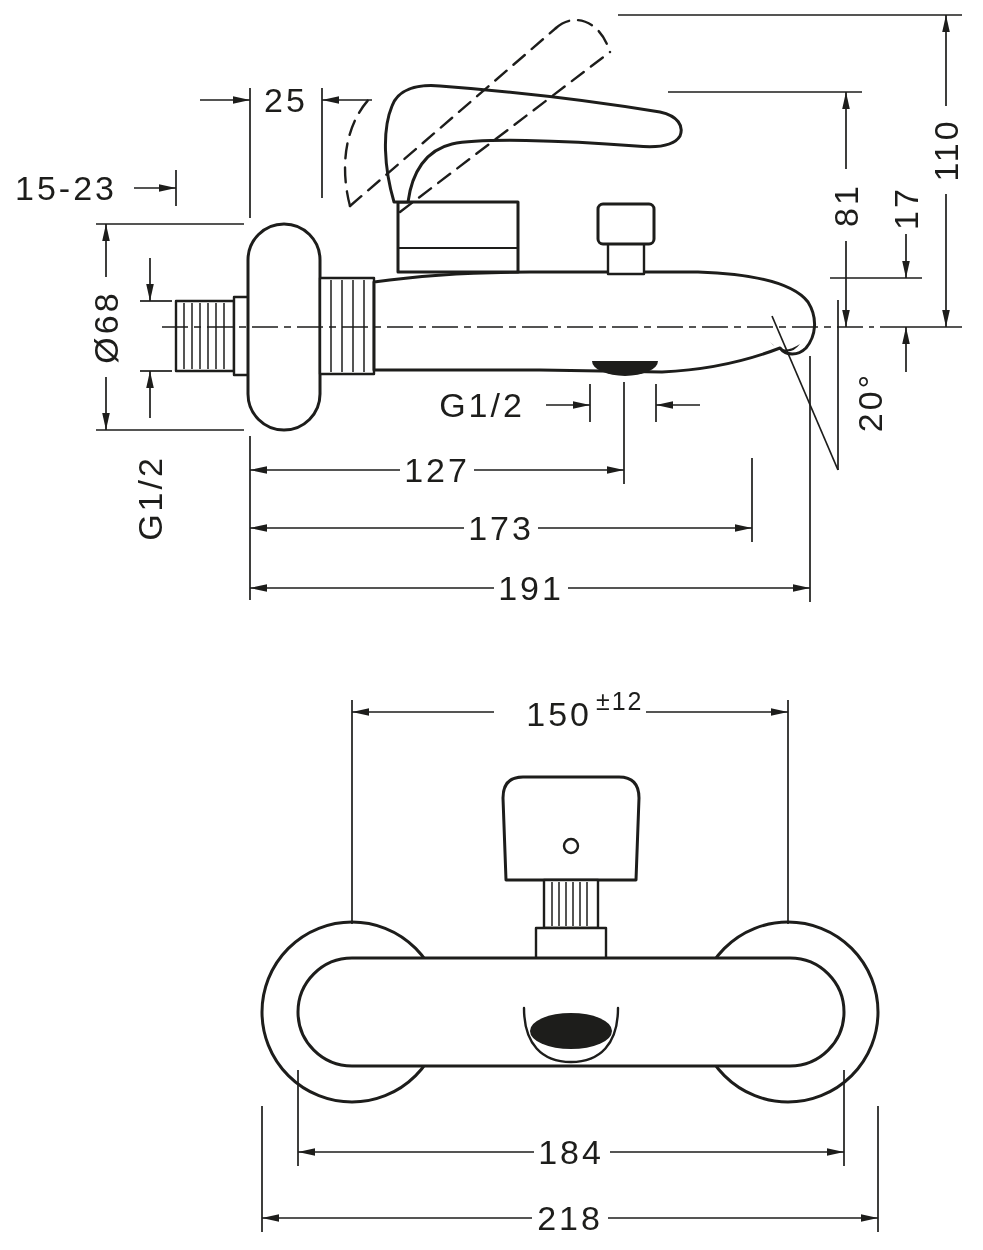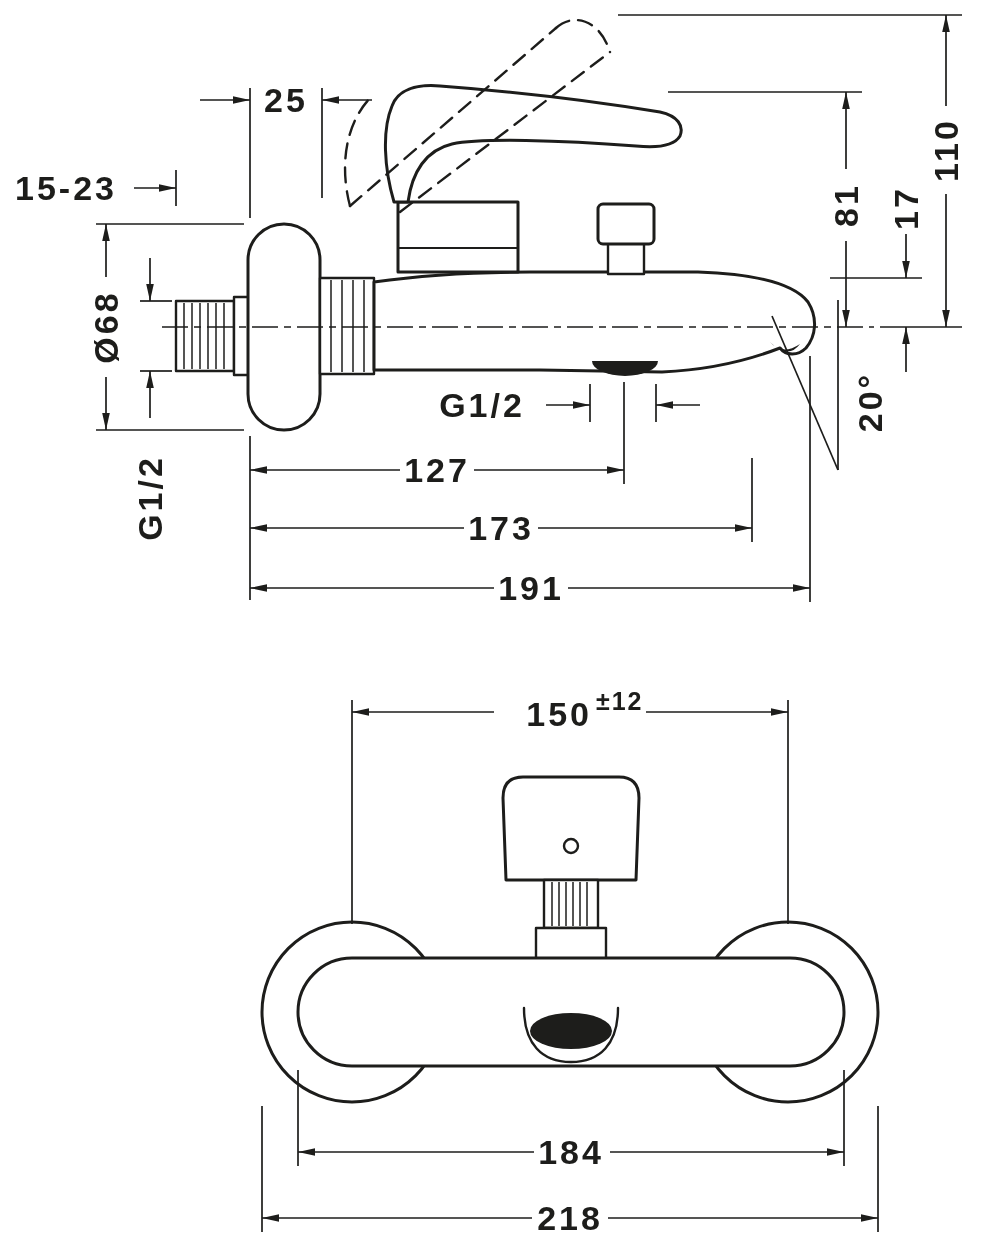--- a/index.html
+++ b/index.html
@@ -1,17 +1,17 @@
 <!DOCTYPE html>
 <html style="--ink: #1d1d1b; --bg: #ffffff;"><head>
 <meta charset="utf-8">
 <style>
   :root { --ink:#1d1d1b; --bg:#ffffff; }
   html,body { margin:0; padding:0; background:var(--bg); }
-  .stage { width:983px; height:1250px; background:var(--bg); position:relative; overflow:hidden;font-weight:bold; }
+  .stage { width:983px; height:1250px; background:var(--bg); position:relative; overflow:hidden; }
   svg { display:block; }
   .outline  { fill:#fff; stroke:var(--ink); stroke-width:3;   stroke-linejoin:round; stroke-linecap:round; }
   .outline2 { fill:#fff; stroke:var(--ink); stroke-width:2.4; stroke-linejoin:round; stroke-linecap:round; }
   .detail   { fill:none; stroke:var(--ink); stroke-width:1.5; }
   .dimline  { fill:none; stroke:var(--ink); stroke-width:1.7; }
   .dash     { fill:none; stroke:var(--ink); stroke-width:2.4; stroke-dasharray:15 9; stroke-linecap:round; }
   .center   { fill:none; stroke:var(--ink); stroke-width:1.6; stroke-dasharray:26 6 7 6; }
   .black    { fill:var(--ink); stroke:none; }
   .mask     { fill:#fff; }
   text.dim  { font-family:"Liberation Sans", sans-serif; font-size:34px; letter-spacing:3px;

